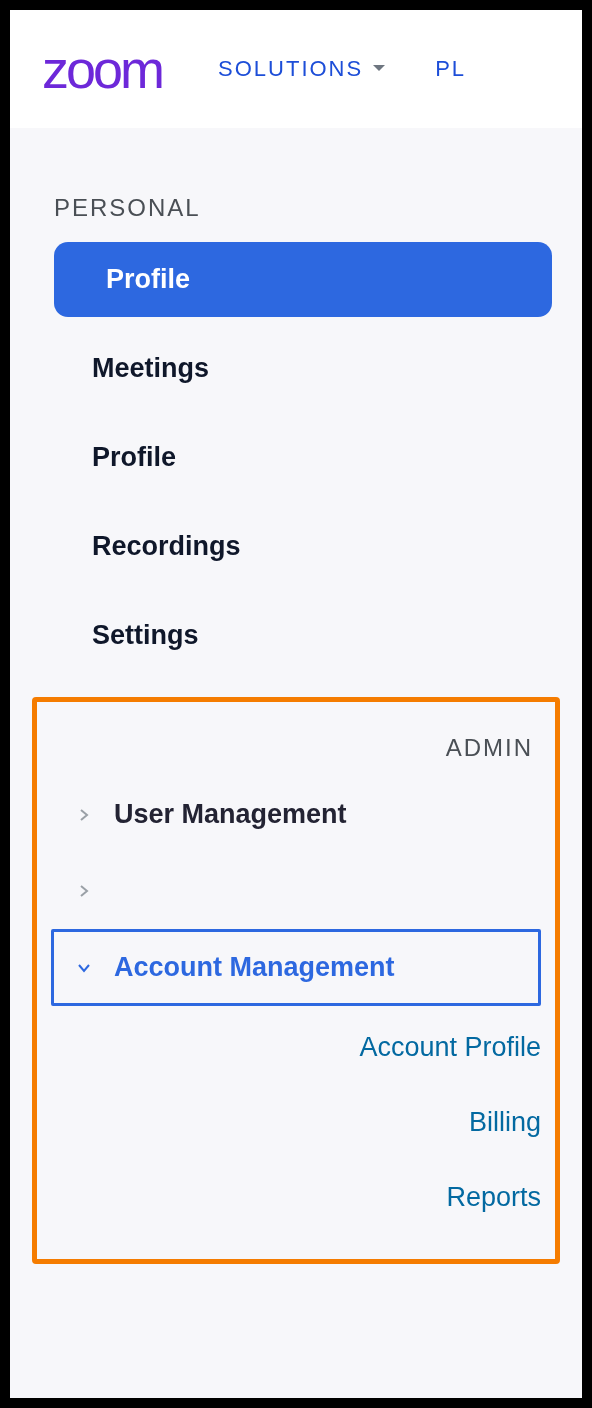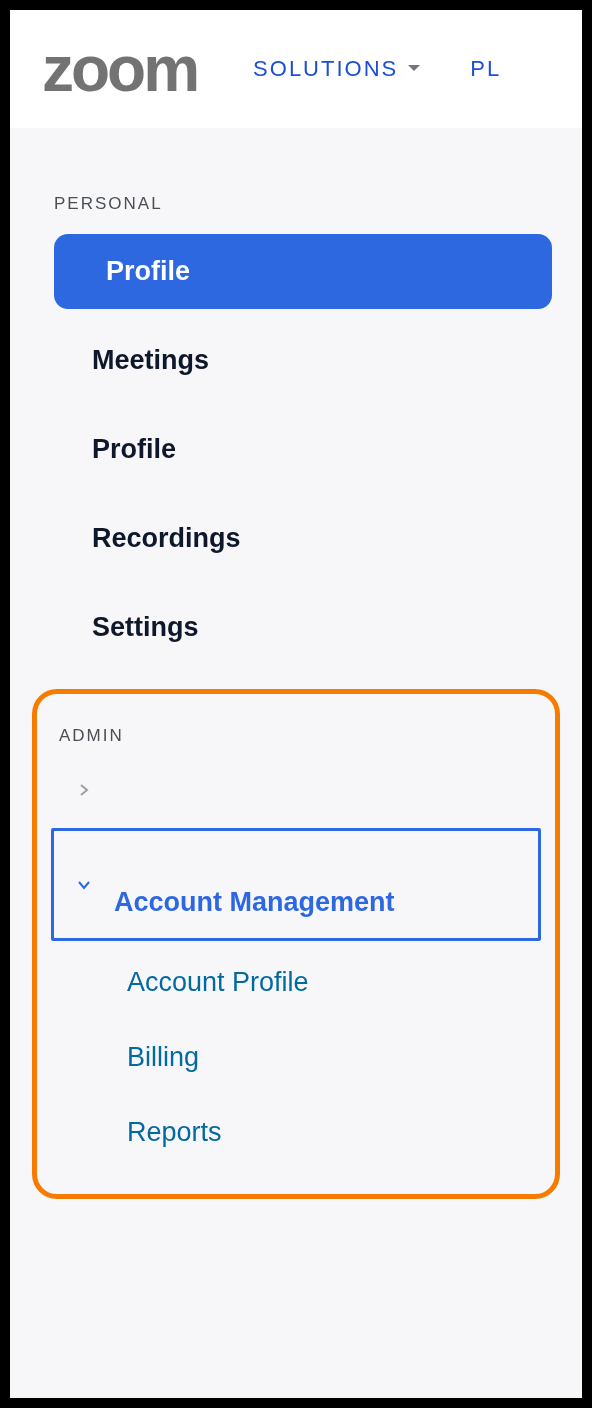--- a/index.html
+++ b/index.html
@@ -19,23 +19,23 @@
       background: #f7f7fa;
     }
     .header {
       background: #fff;
       display: flex;
       align-items: center;
       padding: 0 32px;
       height: 118px;
     }
     .logo {
-      color: #737373;
-      font-weight: 700;
-      font-size: 64px;
+      color: #6d28d9;
+      font-weight: 400;
+      font-size: 54px;
       letter-spacing: -3px;
       font-family: Arial, sans-serif;
     }
     .topnav {
       display: flex;
       align-items: center;
       margin-left: 56px;
       gap: 48px;
       color: #1d4ed8;
       font-size: 22px;
@@ -45,21 +45,21 @@
       display: flex;
       align-items: center;
       gap: 8px;
       cursor: pointer;
     }
     .sidebar {
       padding: 28px 0;
     }
     .section-heading {
       color: #4a4f55;
-      font-size: 17px;
+      font-size: 24px;
       letter-spacing: 2px;
       padding: 38px 44px 20px 44px;
     }
     .nav-item {
       padding: 22px 0;
       margin: 0 30px 14px 30px;
       border-radius: 14px;
       cursor: pointer;
     }
     .nav-item .nav-label {
@@ -70,23 +70,24 @@
     }
     .nav-item.active {
       background: #2D68E0;
       margin-left: 44px;
     }
     .nav-item.active .nav-label {
       color: #fff;
     }
     .admin-box {
       border: 5px solid #F57C00;
-      border-radius: 25px;
+      border-radius: 4px;
       margin: 24px 22px 0 22px;
       padding-bottom: 20px;
+      text-align: right;
     }
     .admin-box .section-heading {
       padding: 32px 22px 14px 22px;
     }
     .admin-item {
       display: flex;
       align-items: center;
       padding: 20px 0 20px 18px;
       margin: 0 14px 8px 14px;
       cursor: pointer;
@@ -103,21 +104,20 @@
       font-size: 27px;
       font-weight: 600;
       color: #232333;
       margin-left: 18px;
     }
     .admin-item.expanded {
       border: 3px solid #2D68E0;
     }
     .admin-item.expanded .admin-label {
       color: #2D68E0;
-      margin-top: 36px;
     }
     .admin-subitem {
       padding: 18px 0 18px 76px;
       margin: 0 14px 8px 14px;
       cursor: pointer;
     }
     .admin-subitem .sub-label {
       font-size: 27px;
       color: #0369a1;
     }
@@ -160,28 +160,36 @@
     <div class="nav-item">
       <div class="nav-label">Recordings</div>
     </div>
     <div class="nav-item">
       <div class="nav-label">Settings</div>
     </div>
 
     <div class="admin-box">
       <div class="section-heading">ADMIN</div>
 
-
-
       <div class="admin-item">
         <span class="chev">
           <svg width="14" height="14" viewBox="0 0 14 14">
               <path d="M4 2 L10 7 L4 12" fill="none" stroke="#9aa0a6" stroke-width="2"></path>
             </svg>
         </span>
+        <span class="admin-label">User Management</span>
+      </div>
+
+
+      <div class="admin-item">
+        <span class="chev">
+          <svg width="14" height="14" viewBox="0 0 14 14">
+              <path d="M4 2 L10 7 L4 12" fill="none" stroke="#9aa0a6" stroke-width="2"></path>
+            </svg>
+        </span>
       </div>
 
       <div class="admin-item expanded">
         <span class="chev">
           <svg width="14" height="14" viewBox="0 0 14 14">
               <path d="M2 4 L7 10 L12 4" fill="none" stroke="#2D68E0" stroke-width="2"></path>
             </svg>
         </span>
         <span class="admin-label">Account Management</span>
       </div>

